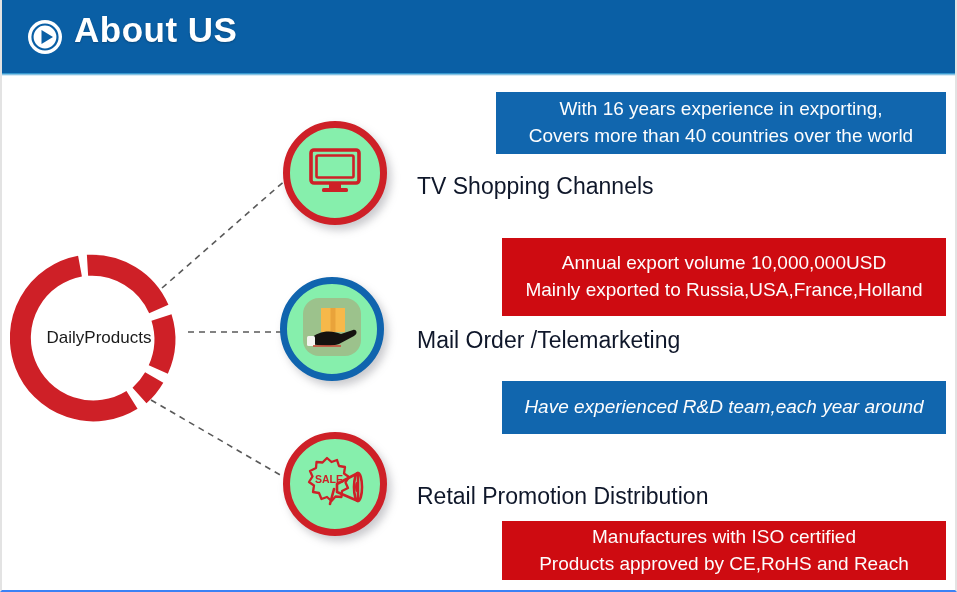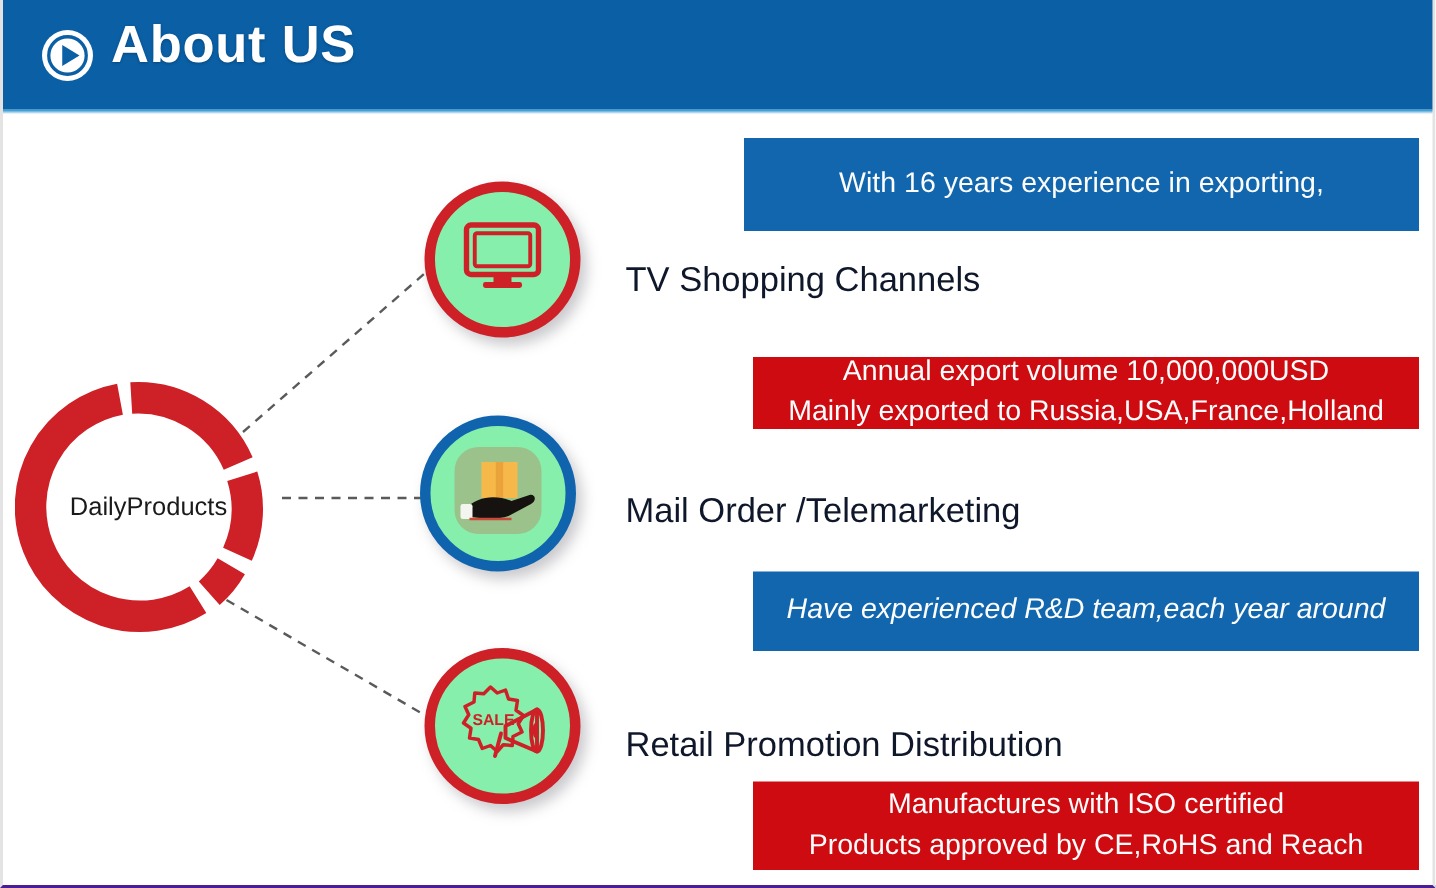--- a/index.html
+++ b/index.html
@@ -9,21 +9,21 @@
   }
   #page {
     position: relative;
     width: 957px;
     height: 592px;
     background: #ffffff;
     overflow: hidden;
     font-family: "Liberation Sans", sans-serif;
     border-left: 2px solid #e3e3e3;
     border-right: 2px solid #e3e3e3;
-    border-bottom: 2px solid #4c1d95;
+    border-bottom: 2px solid #3b82f6;
     box-sizing: border-box;
   }
 
   
   #header {
     position: absolute;
     left: 0; top: 0;
     width: 957px;
     height: 73px;
     background: #0a5fa5;
@@ -122,21 +122,21 @@
     color: #fdfdfd;
     font-size: 19px;
     line-height: 1.42;
     box-sizing: border-box;
     padding: 6px 8px;
   }
   .banner.blue { background: #1166ae; }
   .banner.red  { background: #ce0b11; }
 
   #banner-1 { left: 494px; top: 92px;  width: 450px; height: 62px; }
-  #banner-2 { left: 500px; top: 238px; width: 444px; height: 48px; }
+  #banner-2 { left: 500px; top: 238px; width: 444px; height: 78px; }
   #banner-3 { left: 500px; top: 381px; width: 444px; height: 53px; font-style: italic; }
   #banner-4 { left: 500px; top: 521px; width: 444px; height: 59px; }
 
   .banner span { display: block; }
 </style>
 </head>
 <body>
 
 <div id="page">
 
@@ -214,20 +214,21 @@
         <ellipse cx="54" cy="31" rx="4" ry="14" fill="none" stroke="#ce2027" stroke-width="2.6"></ellipse>
         <ellipse cx="53" cy="31" rx="2" ry="5" fill="#ce2027"></ellipse>
         <path d="M 30 33 L 26 48" stroke="#ce2027" stroke-width="2.6" stroke-linecap="round" fill="none"></path>
       </svg>
     </span>
   </div>
   <div class="node-label" id="node-label-3">Retail Promotion Distribution</div>
 
   <div class="banner blue" id="banner-1">
     <span>With 16 years experience in exporting,</span>
+    <span>Covers more than 40 countries  over the world</span>
   </div>
 
   <div class="banner red" id="banner-2">
     <span>Annual export volume 10,000,000USD</span>
     <span>Mainly exported to Russia,USA,France,Holland</span>
   </div>
 
   <div class="banner blue" id="banner-3">
     <span>Have experienced R&amp;D team,each year around</span>
   </div>

